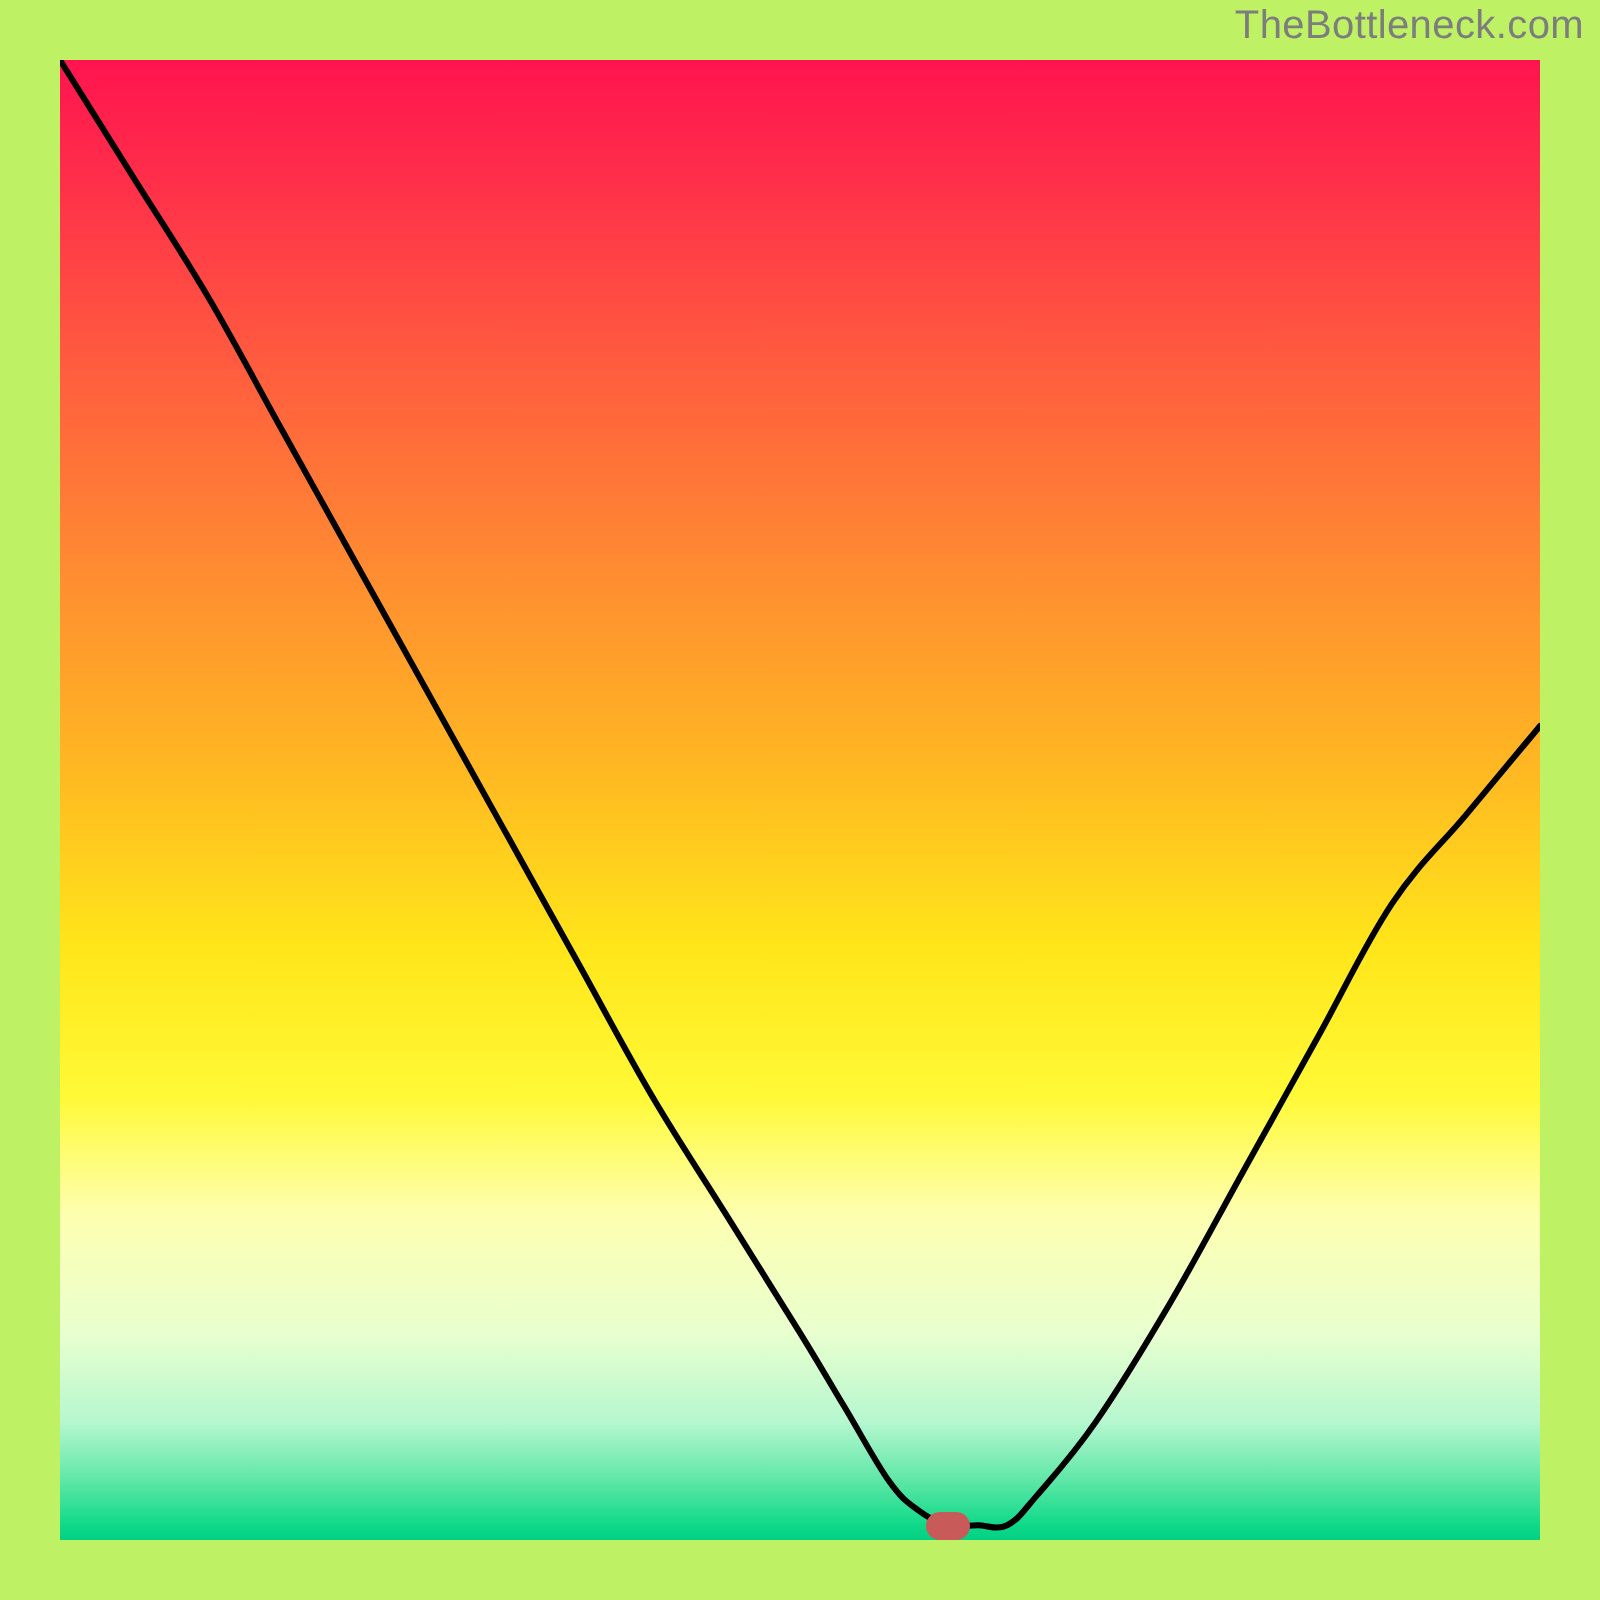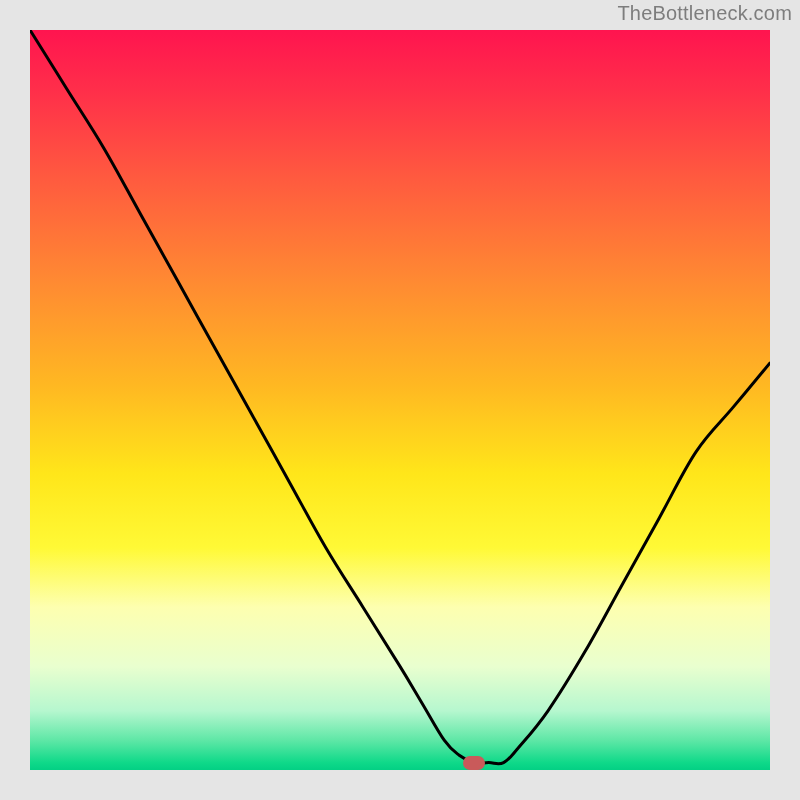--- a/index.html
+++ b/index.html
@@ -8,21 +8,21 @@
     width: 800px;
     height: 800px;
     background: #000;
     font-family: Arial, Helvetica, sans-serif;
     overflow: hidden;
   }
   .frame {
     position: relative;
     width: 800px;
     height: 800px;
-    background: #e5e5e5;
+    background: #bef264;
   }
   .watermark {
     position: absolute;
     top: 2px;
     right: 8px;
     color: #7d7d7d;
     font-size: 20px;
     font-weight: 500;
     letter-spacing: 0.2px;
     z-index: 5;

